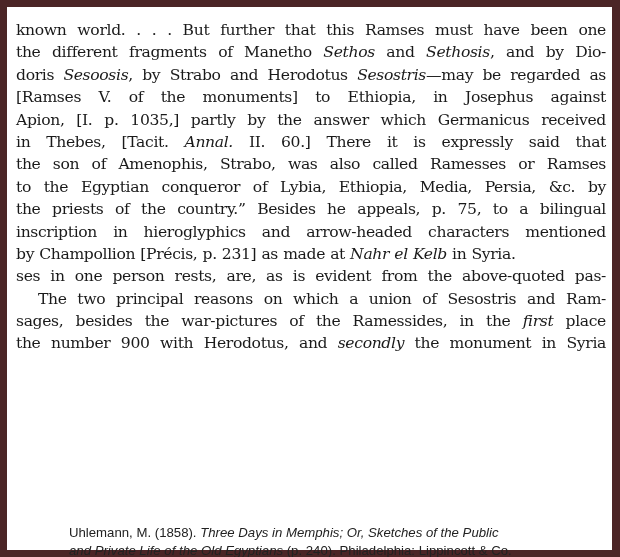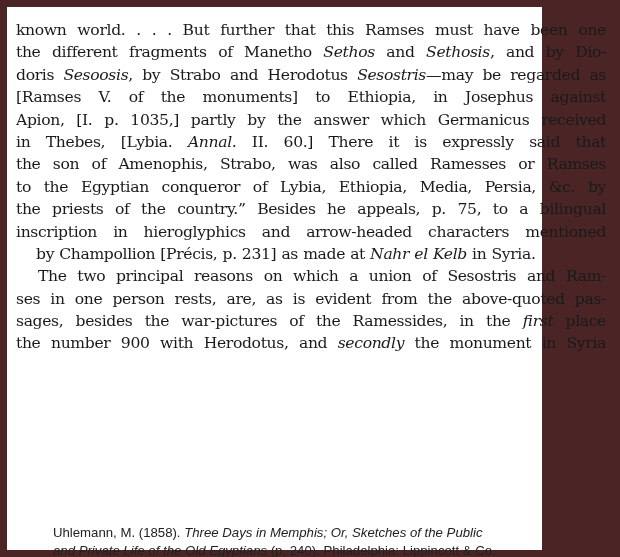--- a/index.html
+++ b/index.html
@@ -5,67 +5,67 @@
   html, body { margin: 0; padding: 0; }
   body {
     width: 620px; height: 557px;
     background: #4b2526;
     position: relative;
     overflow: hidden;
   }
   .page {
     position: absolute;
     left: 7px; top: 7px;
-    width: 535px; height: 543px;
+    width: 605px; height: 543px;
     background: #ffffff;
   }
   .body-text {
     position: absolute;
     left: 9px; top: 12px;
     width: 590px;
     font-family: "DejaVu Serif", "Liberation Serif", serif;
     font-size: 15.6px;
     line-height: 22.4px;
     color: #1a1a1a;
     letter-spacing: -0.35px;
     word-spacing: 0.5px;
   }
   .line { display: block; white-space: nowrap; text-align: justify; text-align-last: justify; height: 22.4px; }
-  .line.last { text-align-last: left; margin-left: 20px; }
+  .line.last { text-align-last: left; }
   .line.indent { padding-left: 22px; }
   .line em { }
   .citation {
     position: absolute;
     left: 46px; top: 517px;
     font-family: "Liberation Sans", "DejaVu Sans", sans-serif;
     font-size: 13.2px;
     line-height: 18px;
     color: #222222;
   }
-  .cite-line { display: block; white-space: nowrap; }
+  .cite-line { display: block; white-space: nowrap; margin-left: 16px; }
   .cite-line em { font-style: italic; }
 </style>
 </head>
 <body>
 
 <div class="page">
   <div class="body-text" id="excerpt">
       <span class="line"><span>known world. . . . But further that this Ramses must have been one</span></span>
       <span class="line"><span>the different fragments of Manetho </span><em>Sethos</em><span> and </span><em>Sethosis</em><span>, and by Dio-</span></span>
       <span class="line"><span>doris </span><em>Sesoosis</em><span>, by Strabo and Herodotus </span><em>Sesostris</em><span>—may be regarded as</span></span>
       <span class="line"><span>[Ramses V. of the monuments] to Ethiopia, in Josephus against</span></span>
       <span class="line"><span>Apion, [I. p. 1035,] partly by the answer which Germanicus received</span></span>
-      <span class="line"><span>in Thebes, [Lybia. </span><em>Annal.</em><span> II. 60.]  There it is expressly said that</span></span>
+      <span class="line"><span>in Thebes, [Tacit. </span><em>Annal.</em><span> II. 60.]  There it is expressly said that</span></span>
       <span class="line"><span>the son of Amenophis, Strabo, was also called Ramesses or Ramses</span></span>
       <span class="line"><span>to the Egyptian conqueror of Lybia, Ethiopia, Media, Persia, &amp;c. by</span></span>
       <span class="line"><span>the priests of the country.”  Besides he appeals, p. 75, to a bilingual</span></span>
       <span class="line"><span>inscription in hieroglyphics and arrow-headed characters mentioned</span></span>
       <span class="line last"><span>by Champollion [Précis, p. 231] as made at </span><em>Nahr el Kelb</em><span> in Syria.</span></span>
+      <span class="line"><span>ses in one person rests, are, as is evident from the above-quoted pas-</span></span>
       <span class="line indent"><span>The two principal reasons on which a union of Sesostris and Ram-</span></span>
-      <span class="line"><span>ses in one person rests, are, as is evident from the above-quoted pas-</span></span>
       <span class="line"><span>sages, besides the war-pictures of the Ramessides, in the </span><em>first</em><span> place</span></span>
       <span class="line"><span>the number 900 with Herodotus, and </span><em>secondly</em><span> the monument in Syria</span></span>
     </div>
   <div class="citation">
     <span class="cite-line"><span>Uhlemann, M. (1858). </span><em>Three Days in Memphis; Or, Sketches of the Public</em></span>
     <span class="cite-line"><em>and Private Life of the Old Egyptians</em><span> (p. 240). Philadelphia: Lippincott &amp; Co.</span></span>
   </div>
 </div>
 
 </body></html>

